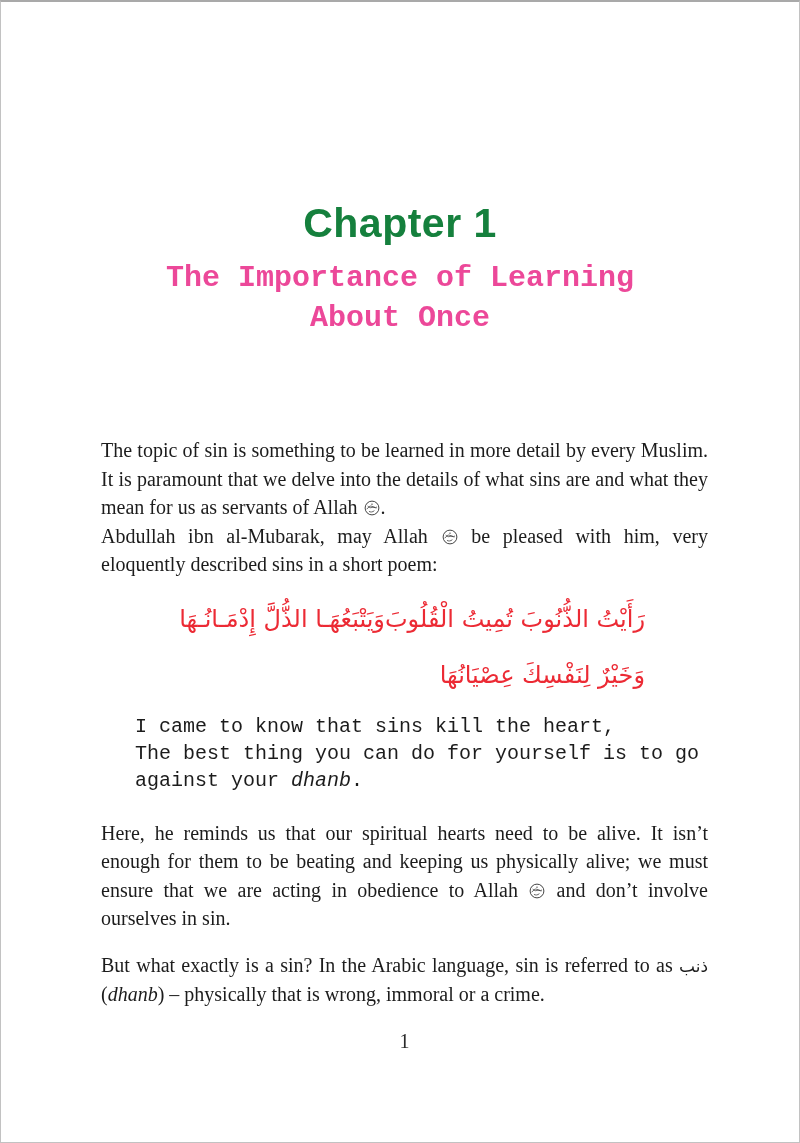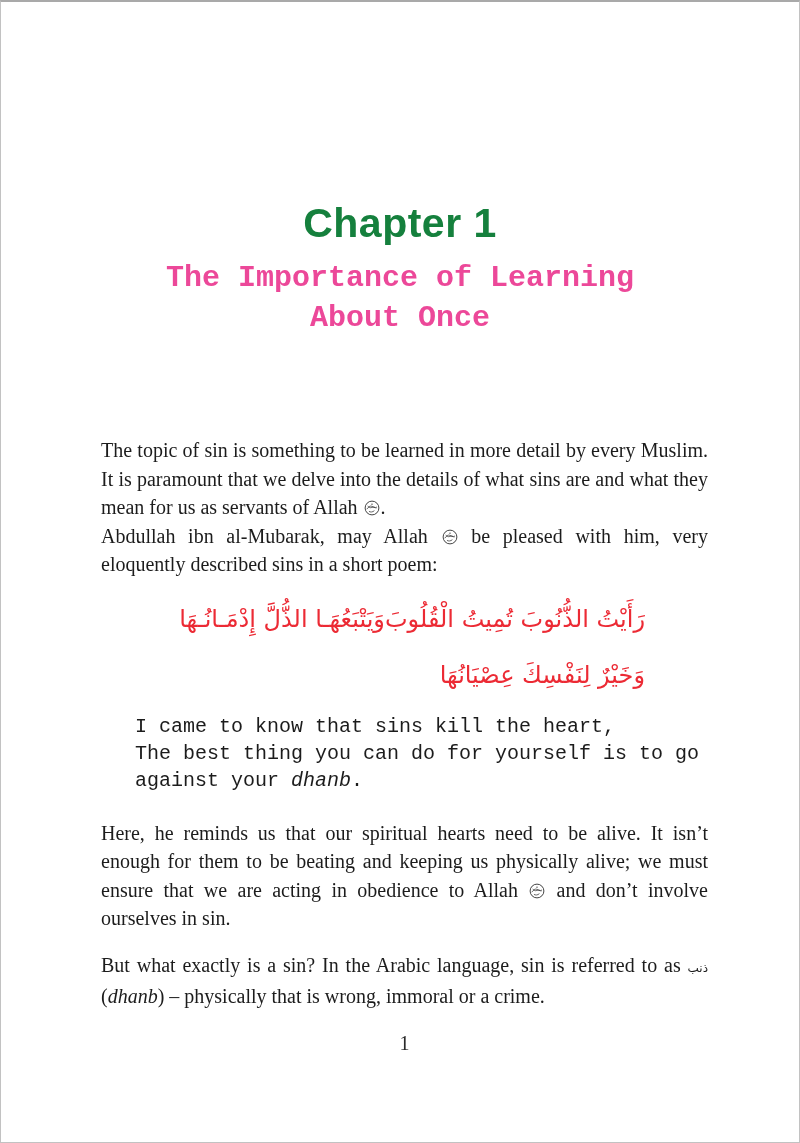--- a/index.html
+++ b/index.html
@@ -72,21 +72,21 @@
     margin-left: 34px;
     margin-bottom: 25px;
     font-size: 20px;
     line-height: 27px;
     font-family: Liberation Mono, monospace;
   }
   .p3-gap { margin-bottom: 18px; }
   em { font-style: italic; }
   .inline-arabic {
     font-family: "DejaVu Sans", sans-serif;
-    font-size: 12px;
+    font-size: 17px;
   }
   .page-number {
     margin-top: 20px;
     text-align: center;
     font-size: 20px;
     line-height: 24px;
     color: #2a2a2a;
   }
 </style>
 </head>

